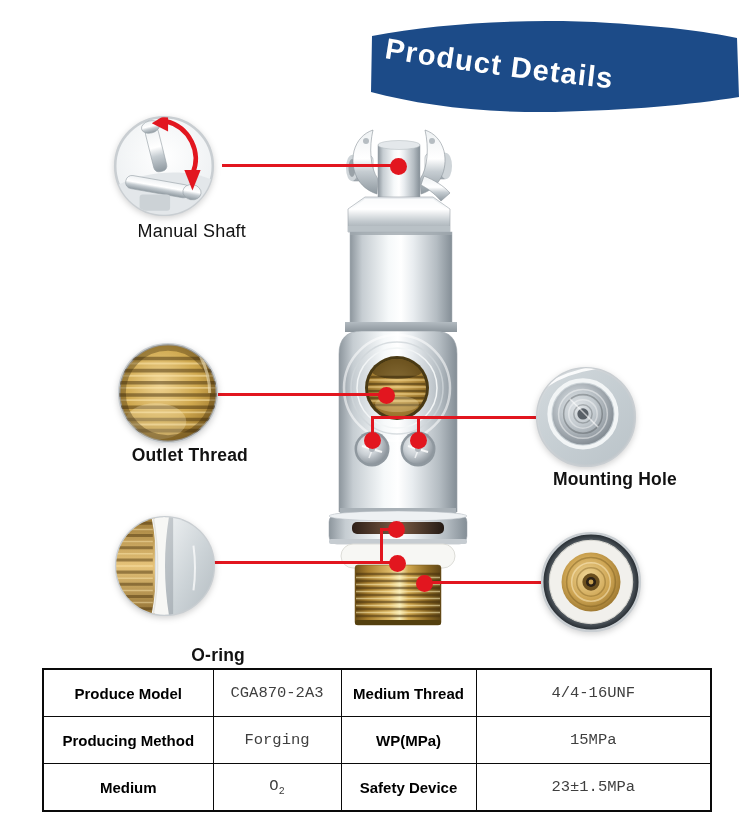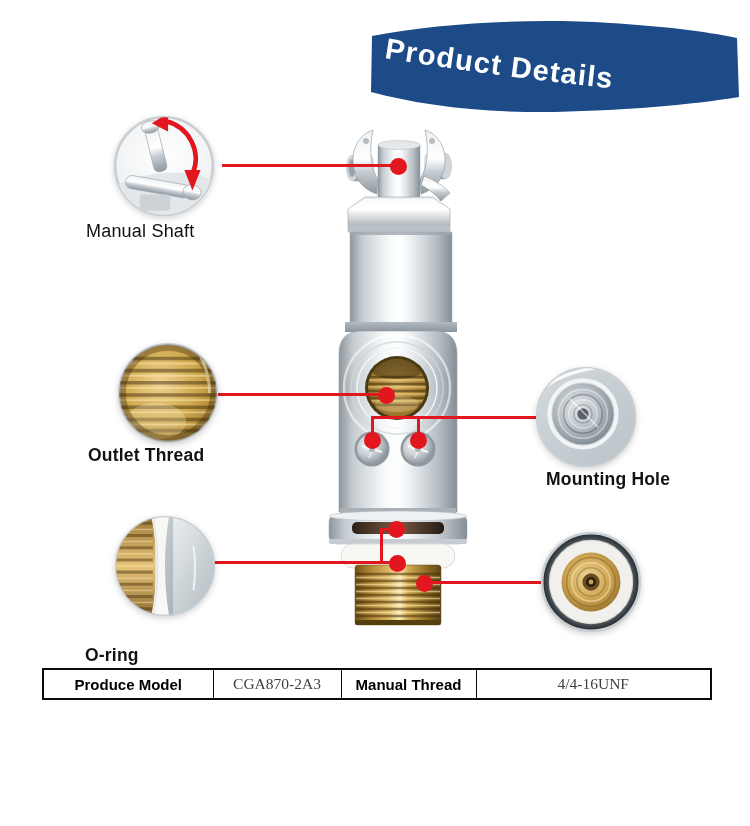--- a/index.html
+++ b/index.html
@@ -4,30 +4,30 @@
 <style>
   html,body{margin:0;padding:0;background:#fff;}
   .page{position:relative;width:750px;height:826px;background:#ffffff;overflow:hidden;
         font-family:"Liberation Sans","DejaVu Sans",sans-serif;}
   .abs{position:absolute;}
   
   .rline{position:absolute;background:#e2161f;}
   .rdot{position:absolute;width:17px;height:17px;border-radius:50%;background:#e2161f;}
   
   .cphoto{position:absolute;filter:drop-shadow(0 2px 3px rgba(0,0,0,.18));}
-  .clabel{position:absolute;width:160px;text-align:left;font-size:17.5px;line-height:20px;
+  .clabel{position:absolute;width:160px;text-align:right;font-size:17.5px;line-height:20px;
           color:#121212;font-weight:600;letter-spacing:.2px;}
   .clabel.light{font-weight:400;font-size:18px;}
   
   table.spec{position:absolute;left:42px;top:668px;width:668px;border-collapse:collapse;
              table-layout:fixed;border:2.5px solid #0a0a0a;}
   table.spec td{border:1.5px solid #0a0a0a;height:26px;text-align:center;vertical-align:middle;
-                padding:1px 2px;white-space:nowrap;overflow:hidden;}
+                padding:10px 2px;white-space:nowrap;overflow:hidden;}
   td.lbl{font-weight:bold;font-size:15px;color:#000;}
-  td.val{font-weight:normal;font-size:15.5px;color:#3f3f3f;font-family:Liberation Serif, serif;}
+  td.val{font-weight:normal;font-size:15.5px;color:#3f3f3f;font-family:Liberation Mono, monospace;}
   td.val sub{font-size:10px;}
 </style>
 </head>
 <body>
 
 <div class="page">
 
   <svg width="0" height="0" style="position:absolute" aria-hidden="true">
     <defs>
       <linearGradient id="g-chrome" x1="0" y1="0" x2="1" y2="0">
@@ -284,21 +284,21 @@
       <circle cx="57" cy="57" r="33" fill="none" stroke="#f2f5f6" stroke-width="4"></circle>
       <circle cx="57" cy="57" r="30" fill="url(#g-holebig)"></circle>
       <circle cx="57" cy="57" r="24" fill="none" stroke="rgba(255,255,255,.45)" stroke-width="1.5"></circle>
       <circle cx="57" cy="57" r="19" fill="none" stroke="rgba(60,65,70,.35)" stroke-width="1.5"></circle>
       <circle cx="57" cy="57" r="14" fill="none" stroke="rgba(255,255,255,.4)" stroke-width="1.5"></circle>
       <circle cx="57" cy="57" r="9" fill="none" stroke="rgba(60,65,70,.3)" stroke-width="1.5"></circle>
       <circle cx="57" cy="57" r="5.5" fill="#596067"></circle>
       <path d="M44,42 L72,70" stroke="#ffffff" stroke-width="1.5" opacity=".6"></path>
     </g>
   </svg>
-  <div class="clabel" style="left:546px;top:469px">Mounting Hole</div>
+  <div class="clabel" style="left:517px;top:469px">Mounting Hole</div>
 
   <svg class="cphoto" style="left:104px;top:505px" width="122" height="122" viewBox="0 0 120 120">
     <circle cx="60" cy="60" r="48" fill="#d9dee1" stroke="#c9ced2" stroke-width="2.5"></circle>
     <g clip-path="url(#clip-circ)">
       <rect x="0" y="0" width="50" height="120" fill="url(#g-brassOr)"></rect>
       <path d="M0,18 H48 M0,30 H48 M0,42 H48 M0,54 H48 M0,66 H48 M0,78 H48 M0,90 H48 M0,102 H48" stroke="rgba(80,55,15,.5)" stroke-width="3"></path>
       <path d="M0,24 H48 M0,36 H48 M0,48 H48 M0,60 H48 M0,72 H48 M0,84 H48 M0,96 H48" stroke="rgba(255,236,180,.45)" stroke-width="1.5"></path>
       <rect x="58" y="0" width="62" height="120" fill="url(#g-chromeDiag)"></rect>
       <rect x="60" y="0" width="8" height="120" fill="rgba(120,130,137,.35)"></rect>
       <path d="M44,0 C54,40 54,80 44,120 L66,120 C58,80 58,40 66,0 Z" fill="#f7f7f5"></path>
@@ -327,19 +327,31 @@
     <colgroup>
         <col style="width:170px">
         <col style="width:128px">
         <col style="width:135px">
         <col style="width:235px">
       </colgroup>
     <tbody>
       <tr>
         <td class="lbl">Produce Model</td>
         <td class="val">CGA870-2A3</td>
-        <td class="lbl">Manual Thread</td>
+        <td class="lbl">Medium Thread</td>
         <td class="val">4/4-16UNF</td>
+      </tr>
+      <tr>
+        <td class="lbl">Producing Method</td>
+        <td class="val">Forging</td>
+        <td class="lbl">WP(MPa)</td>
+        <td class="val">15MPa</td>
+      </tr>
+      <tr>
+        <td class="lbl">Medium</td>
+        <td class="val"><span>O</span><sub>2</sub></td>
+        <td class="lbl">Safety Device</td>
+        <td class="val">23±1.5MPa</td>
       </tr>
     </tbody>
   </table>
 
 </div>
 
 </body></html>

